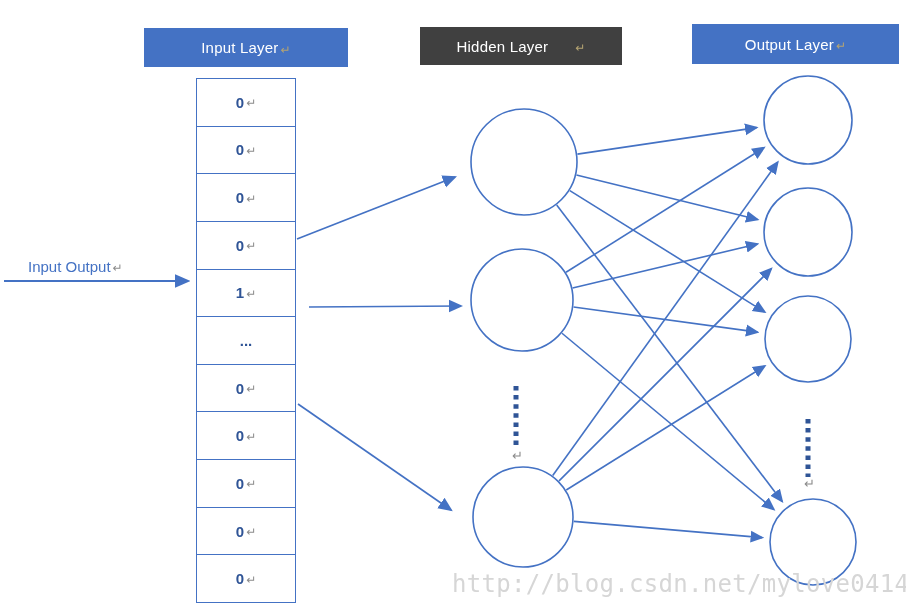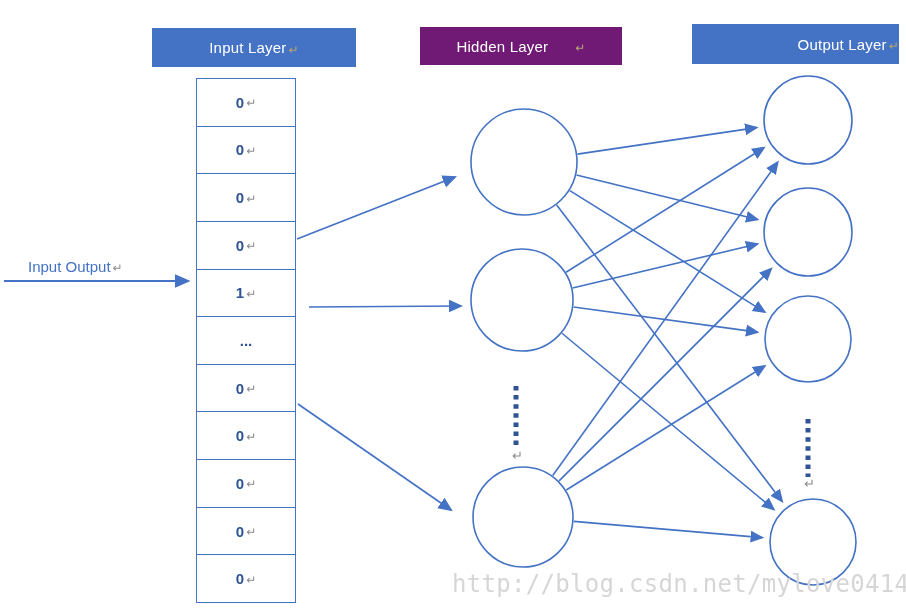--- a/index.html
+++ b/index.html
@@ -6,21 +6,21 @@
   .canvas{
     position:relative;width:906px;height:614px;background:#ffffff;overflow:hidden;
     font-family:"Liberation Sans",sans-serif;
   }
   svg.net{position:absolute;left:0;top:0;}
   .hdr{
     position:absolute;display:flex;align-items:center;justify-content:center;
     color:#ffffff;font-size:15px;letter-spacing:.2px;
   }
   .hdr .ret-h{color:#b5a472;font-size:12px;margin-left:2px;position:relative;top:2px;}
-  .hdr-input{left:152px;top:28px;width:204px;height:39px;}
+  .hdr-input{left:144px;top:28px;width:204px;height:39px;}
   .hdr-hidden{left:420px;top:27px;width:202px;height:38px;}
   .hdr-output{left:692px;top:24px;width:207px;height:40px;}
   .column{
     position:absolute;left:196px;top:78px;width:100px;height:525px;
     display:flex;flex-direction:column;box-sizing:border-box;
     background:#ffffff;
   }
   .cell{
     flex:1;display:flex;align-items:center;justify-content:center;
     box-sizing:border-box;font-weight:bold;font-size:15px;
@@ -75,26 +75,26 @@
       <circle cx="813" cy="542" r="43" fill="#FFFFFF" stroke="#4472C4" stroke-width="1.6"></circle>
       <line x1="516" y1="386" x2="516" y2="449" stroke="#2F5496" stroke-width="5" stroke-dasharray="4.5 4.6"></line>
       <line x1="808" y1="419" x2="808" y2="477" stroke="#2F5496" stroke-width="5" stroke-dasharray="4.5 4.6"></line>
     </svg>
 
   <div class="hdr hdr-input" style="background: rgb(68, 114, 196);">
     <span>Input Layer</span>
       <span class="ret-h">↵</span>
   </div>
 
-  <div class="hdr hdr-hidden" style="background: #701a75; gap: 25px;">
+  <div class="hdr hdr-hidden" style="background: #404040; gap: 25px;">
     <span>Hidden Layer</span>
       <span class="ret-h">↵</span>
   </div>
 
-  <div class="hdr hdr-output" style="background: rgb(68, 114, 196); justify-content: flex-end;">
+  <div class="hdr hdr-output" style="background: rgb(68, 114, 196);">
     <span>Output Layer</span>
       <span class="ret-h">↵</span>
   </div>
 
   <div class="column" id="input-column" style="border: 1.5px solid rgb(68, 114, 196);">
       <div class="cell" style="color: rgb(47, 84, 150); border-bottom: 1.5px solid rgb(68, 114, 196);">
         <span>0</span>
         <span class="ret">↵</span>
       </div>
       <div class="cell" style="color: rgb(47, 84, 150); border-bottom: 1.5px solid rgb(68, 114, 196);">

